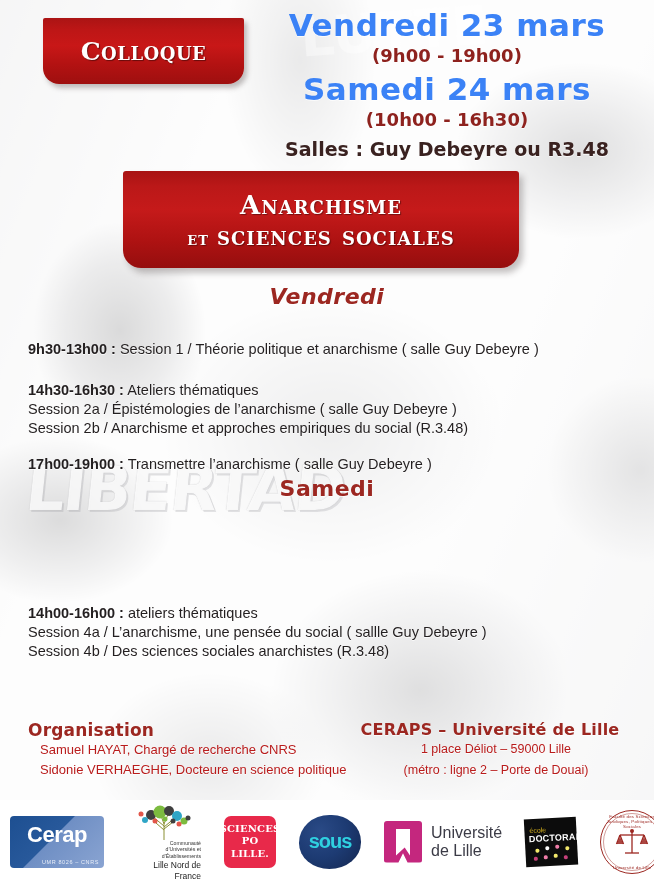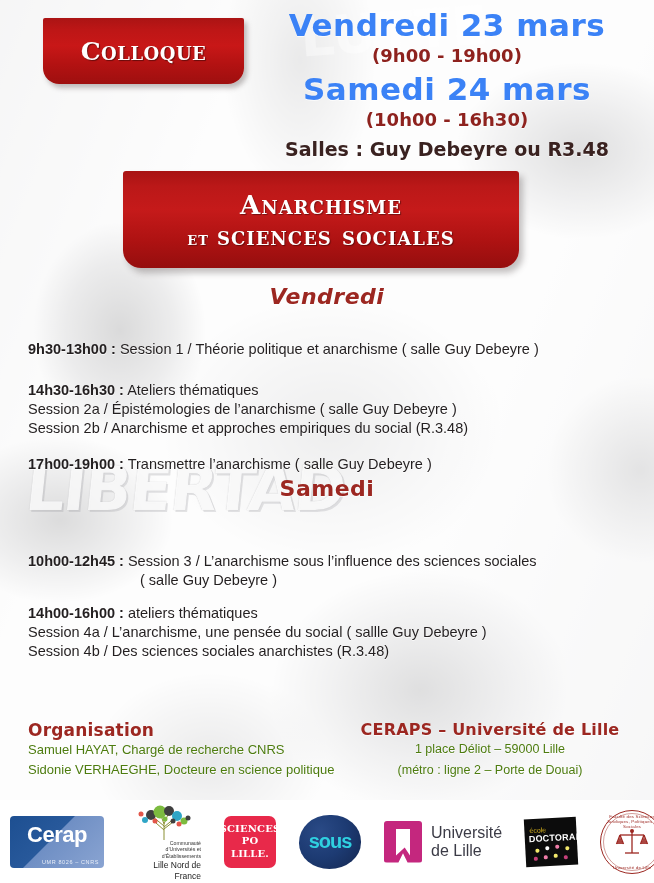--- a/index.html
+++ b/index.html
@@ -165,22 +165,23 @@
 
   
   .org-left{position:absolute;left:28px;top:720px;width:330px;}
   .org-title{
     font-family:"DejaVu Sans", sans-serif;font-weight:700;
     font-size:17px;color:#9c2721;letter-spacing:.2px;
     text-shadow:0 1px 0 rgba(255,255,255,.7);
   }
   .org-line{
     font-family:"Liberation Sans", sans-serif;
-    font-size:13px;color:#4d7c0f;line-height:1.5;
+    font-size:13px;color:#b91c1c;line-height:1.5;
     text-shadow:0 1px 0 rgba(255,255,255,.75);
+    margin-left:12px;
   }
   .org-left .org-line:first-of-type{margin-top:6px;}
 
   .org-right{position:absolute;left:340px;top:720px;width:300px;text-align:center;}
   .org-right .org-title{font-size:16px;}
   .org-right .org-line{font-size:12.5px;line-height:1.7;}
 
   
   .logos{
     position:absolute;left:0;top:800px;width:654px;height:83px;
@@ -331,24 +332,20 @@
       <div class="line"><span>Session 2a / Épistémologies de l’anarchisme ( salle Guy Debeyre )</span></div>
       <div class="line"><span>Session 2b / Anarchisme et approches empiriques du social (R.3.48)</span></div>
     </div>
 
     <div class="prog" id="p-v3">
       <div class="line"><span class="t">17h00-19h00 :</span> <span>Transmettre l’anarchisme ( salle Guy Debeyre )</span></div>
     </div>
 
     <div class="day-head" id="day-samedi">Samedi</div>
 
-    <div class="prog" id="p-s1">
-      <div class="line"><span class="t">10h00-12h45 :</span> <span>Session 3 / L’anarchisme sous l’influence des sciences sociales</span></div>
-      <div class="line indent"><span>( salle Guy Debeyre )</span></div>
-    </div>
 
     <div class="prog" id="p-s2">
       <div class="line"><span class="t">14h00-16h00 :</span> <span>ateliers thématiques</span></div>
       <div class="line"><span>Session 4a / L’anarchisme, une pensée du social ( sallle Guy Debeyre )</span></div>
       <div class="line"><span>Session 4b / Des sciences sociales anarchistes (R.3.48)</span></div>
     </div>
 
 
     <div class="org-left">
       <div class="org-title">Organisation</div>

